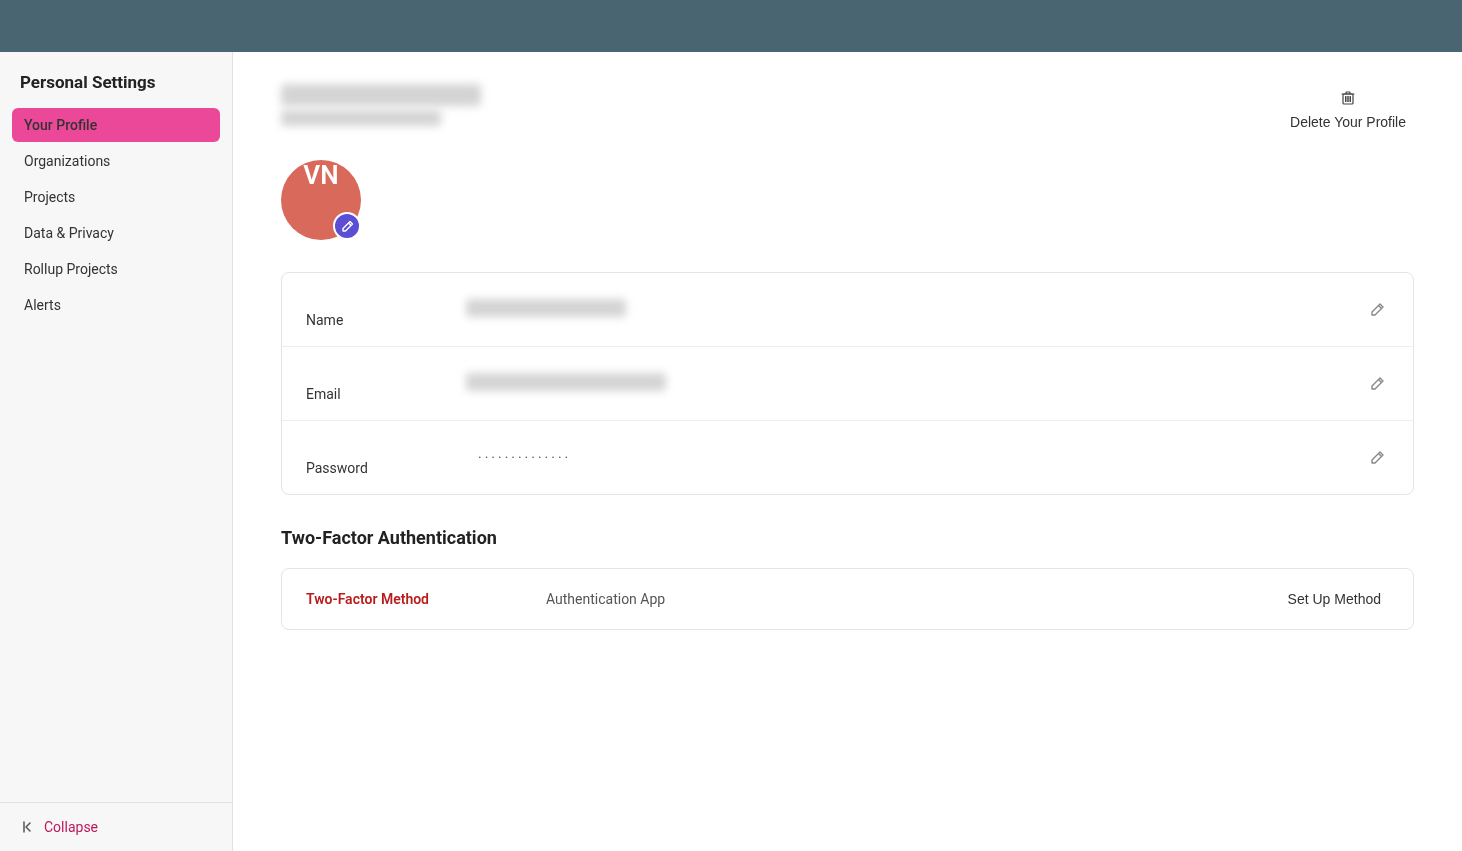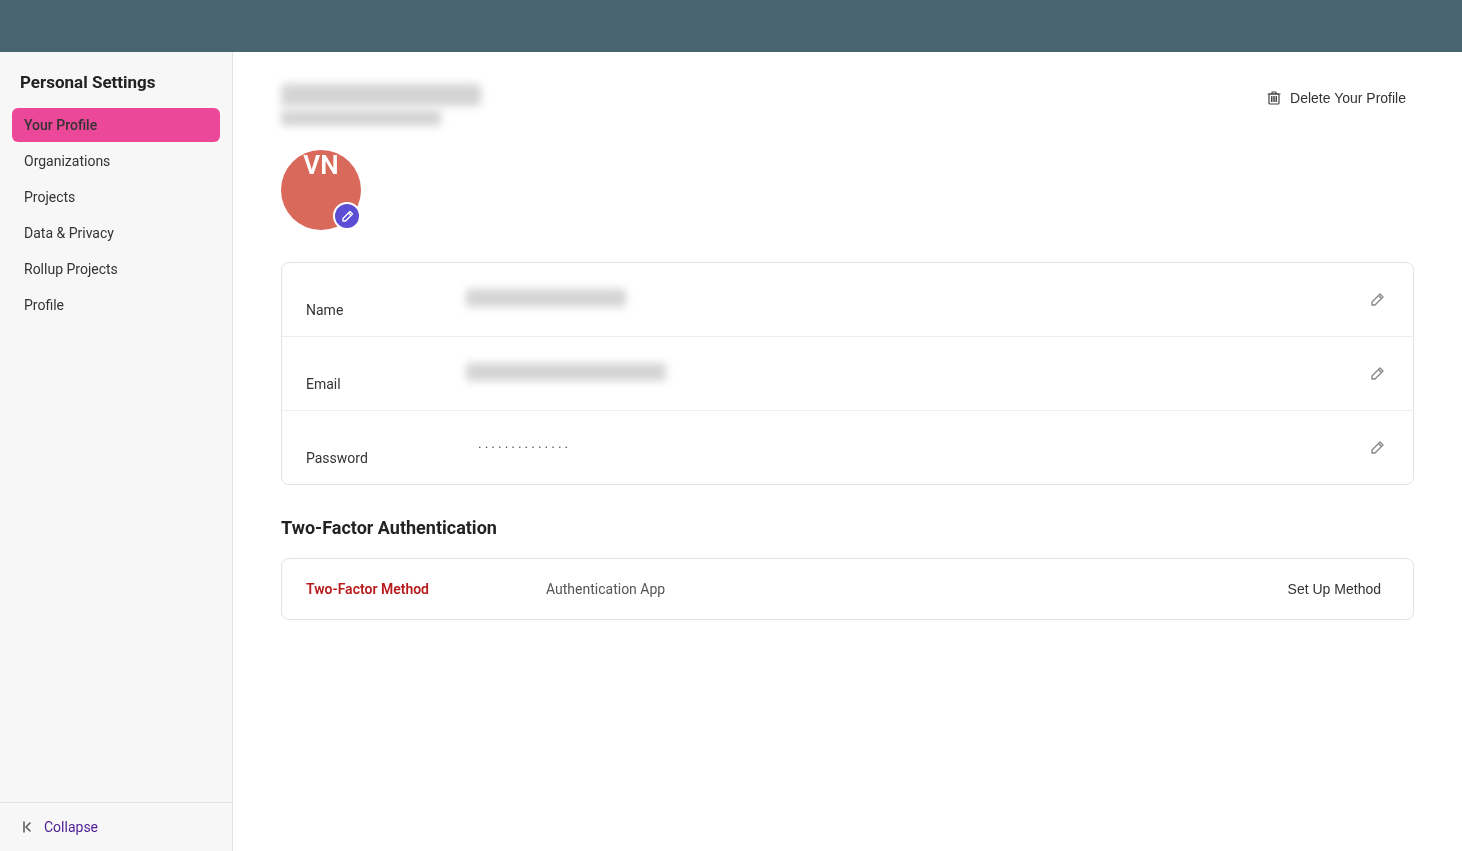--- a/index.html
+++ b/index.html
@@ -68,21 +68,21 @@
     }
 
     .sidebar-footer {
       padding: 16px 20px;
       border-top: 1px solid #e2e2e2;
       display: flex;
       align-items: center;
       gap: 8px;
       cursor: pointer;
       font-size: 14px;
-      color: #4c1d95;
+      color: #be185d;
     }
 
     
     .main-content {
       flex: 1;
       background: #ffffff;
       overflow-y: auto;
       padding: 32px 48px;
       position: relative;
     }
@@ -121,20 +121,21 @@
       display: flex;
       align-items: center;
       gap: 8px;
       color: #333;
       background: none;
       border: none;
       cursor: pointer;
       font-size: 14px;
       padding: 6px 8px;
       border-radius: 4px;
+      flex-direction: column;
     }
 
     
     .avatar-container {
       position: relative;
       width: 80px;
       height: 80px;
       margin-bottom: 32px;
     }
 
@@ -309,21 +310,21 @@
       <div class="sidebar-item">
         <span>Projects</span>
       </div>
       <div class="sidebar-item">
         <span>Data &amp; Privacy</span>
       </div>
       <div class="sidebar-item">
         <span>Rollup Projects</span>
       </div>
       <div class="sidebar-item">
-        <span>Profile</span>
+        <span>Alerts</span>
       </div>
     </nav>
     <div class="sidebar-footer">
       <svg class="collapse-icon" viewBox="0 0 16 16" fill="none" xmlns="http://www.w3.org/2000/svg">
         <path d="M10 12L6 8L10 4" stroke="#555" stroke-width="1.5" stroke-linecap="round" stroke-linejoin="round"></path>
         <line x1="4" y1="3" x2="4" y2="13" stroke="#555" stroke-width="1.5" stroke-linecap="round"></line>
       </svg>
       <span>Collapse</span>
     </div>
   </div>

